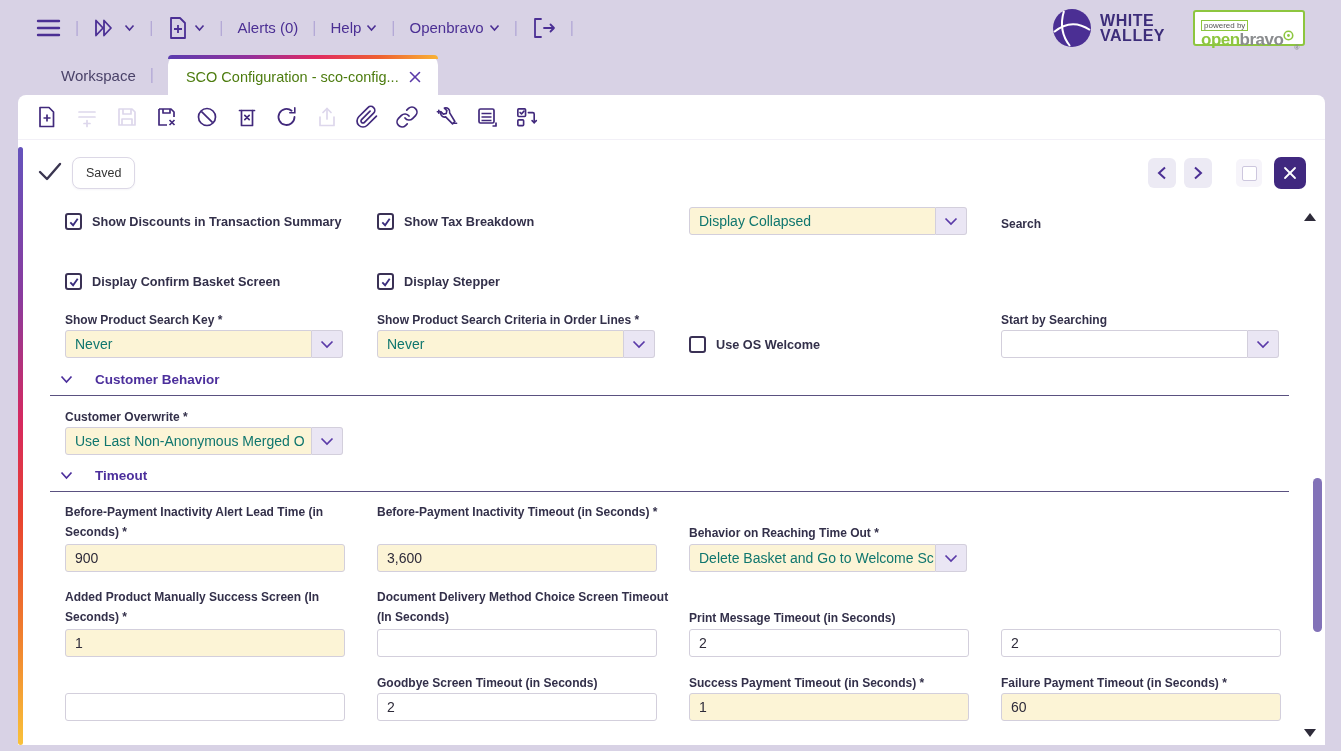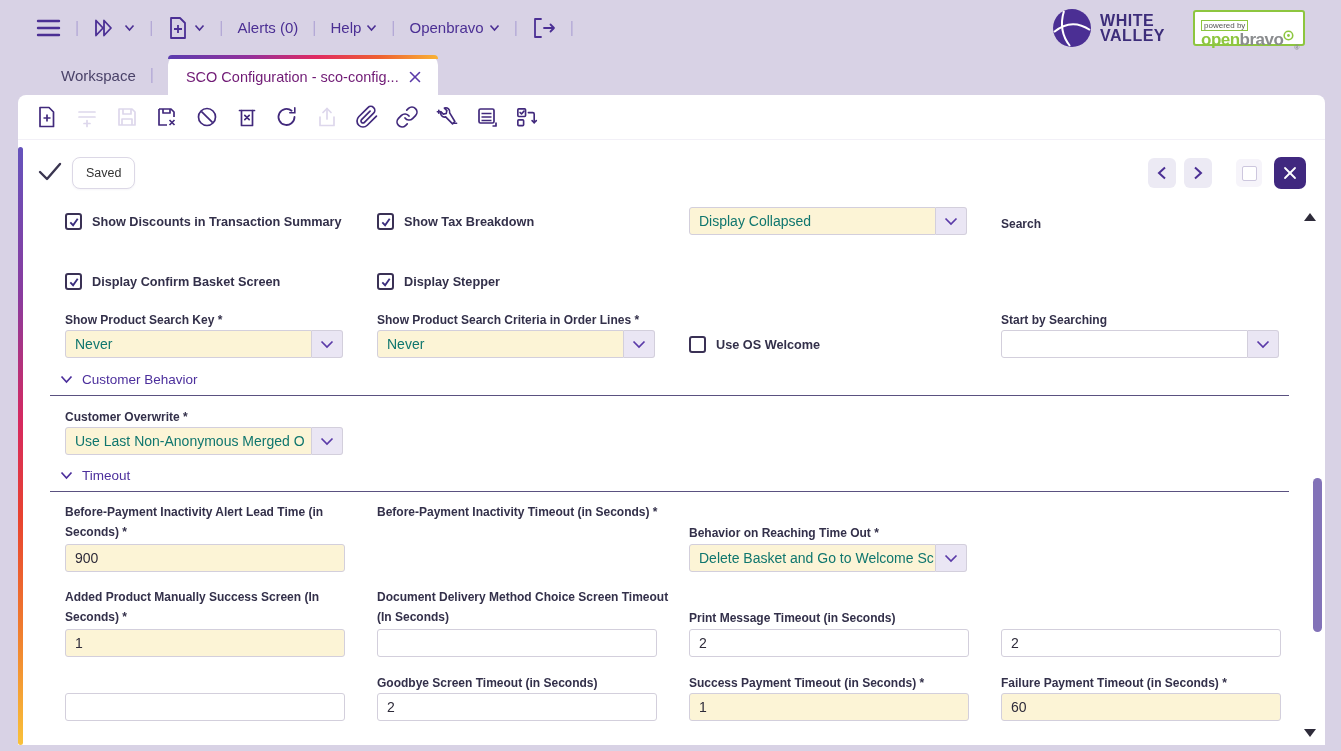--- a/index.html
+++ b/index.html
@@ -22,21 +22,21 @@
   .pb-open { color:#8dc63f; } .pb-bravo { color:#8a8c8e; }
   .pb-reg { font-size:7px; color:#8a8c8e; margin-top:8px; }
 
   
   .tabbar { position:absolute; top:55px; left:0; right:0; height:40px; display:flex; align-items:center;margin-left:28px; }
   .ws-label { margin-left:33px; font-size:15px; color:#4a4269; font-weight:500; cursor:pointer; }
   .tab-sep { color:#b3a8d6; margin:0 14px; font-size:16px; }
   .tab-active { position:relative; height:40px; width:270px; background:#fff; border-radius:10px 10px 0 0; display:flex; align-items:center; padding:4px 14px 0 18px; cursor:pointer; }
   .tab-grad { position:absolute; top:0; left:0; right:0; height:4px; border-radius:10px 10px 0 0;
     background:linear-gradient(90deg,#5b3daf 0%,#93309b 30%,#e02a62 55%,#ee5f31 78%,#f9b234 100%); }
-  .tab-title { font-size:14.5px; color:#701a75; font-weight:500; white-space:nowrap; overflow:hidden; }
+  .tab-title { font-size:14.5px; color:#4d7c0f; font-weight:500; white-space:nowrap; overflow:hidden; }
   .tab-close { margin-left:10px; display:flex; align-items:center; cursor:pointer; }
 
   
   .panel { position:absolute; left:18px; top:95px; width:1307px; bottom:6px; background:#fff; border-radius:8px 8px 0 0; }
   .toolbar { position:absolute; top:0; left:0; right:0; height:45px; display:flex; align-items:center; gap:15px; padding-left:16px; border-bottom:1px solid #f2f0f7; }
   .tbtn { width:25px; height:25px; display:flex; align-items:center; justify-content:center; cursor:pointer; }
   .on { color:#41297c; } .off { color:#ddd7ec; }
 
   .gradbar { position:absolute; left:0; top:52px; bottom:0; width:5px; border-radius:3px;
     background:linear-gradient(180deg,#6553bc 0%,#8a3b9e 25%,#d6295f 46%,#e8432f 62%,#ef7a2e 80%,#f9c13a 100%); }
@@ -60,21 +60,21 @@
   .lbl { position:absolute; width:292px; font-size:12px; font-weight:bold; color:#33304a; line-height:20px; }
   .cbrow { position:absolute; display:flex; align-items:center; gap:10px; cursor:pointer; }
   .cb { width:17px; height:17px; border:2px solid #3a3155; border-radius:3px; background:#fff; display:flex; align-items:center; justify-content:center; flex:none; }
   .cb-label { font-size:12.7px; font-weight:bold; color:#33304a; }
   .dd { position:absolute; display:flex; height:28px; cursor:pointer; }
   .dd-val { width:247px; border:1px solid #d3cfdc; background:#fcf4d6; font-size:14px; color:#0f766e; display:flex; align-items:center; padding:0 9px; overflow:hidden; white-space:nowrap; border-radius:3px 0 0 3px; }
   .dd-val.white { background:#fff; }
   .dd-btn { width:31px; background:#eae6f4; border:1px solid #d3cfdc; border-left:none; display:flex; align-items:center; justify-content:center; border-radius:0 3px 3px 0; }
   .inp { position:absolute; width:280px; height:28px; border:1px solid #d3cfdc; border-radius:3px; background:#fff; font-size:14px; color:#2e2b3a; padding:0 9px; font-family:inherit; }
   .inp.cream { background:#fcf4d6; }
-  .sec { position:absolute; display:flex; align-items:center; gap:9px; color:#4c2f9c; font-weight:normal; font-size:13.5px; cursor:pointer; }
+  .sec { position:absolute; display:flex; align-items:center; gap:22px; color:#4c2f9c; font-weight:bold; font-size:13.5px; cursor:pointer; }
   .rule { position:absolute; left:27px; right:8px; border-top:1.5px solid #5a5180; }
 
   .c1 { left:42px; } .c2 { left:354px; } .c3 { left:666px; } .c4 { left:978px; }
 </style>
 </head>
 <body>
 
 <div class="screen">
 
   <div class="hdr">
@@ -435,20 +435,21 @@
         <svg width="13" height="9" viewBox="0 0 13 9">
             <polyline points="1.5,1.5 6.5,7 11.5,1.5" fill="none" stroke="#4c2f9c" stroke-width="1.7"></polyline>
           </svg>
         <span>Timeout</span>
       </div>
       <div class="rule" style="top:286px"></div>
 
       <div class="lbl c1" style="top:297px">Before-Payment Inactivity Alert Lead Time (in Seconds) *</div>
       <input class="inp cream c1" style="top: 339px;" readonly="" value="900">
       <div class="lbl c2" style="top:297px">Before-Payment Inactivity Timeout (in Seconds) *</div>
+      <input class="inp cream c2" style="top: 339px;" readonly="" value="3,600">
       <div class="lbl c3" style="top:318px">Behavior on Reaching Time Out *</div>
       <div class="dd c3" style="top:339px">
         <div class="dd-val">Delete Basket and Go to Welcome Sc</div>
         <div class="dd-btn">
             <svg width="14" height="9" viewBox="0 0 14 9">
               <polyline points="1.5,1.5 7,7 12.5,1.5" fill="none" stroke="#5a3aa8" stroke-width="1.7"></polyline>
             </svg>
           </div>
       </div>
 

